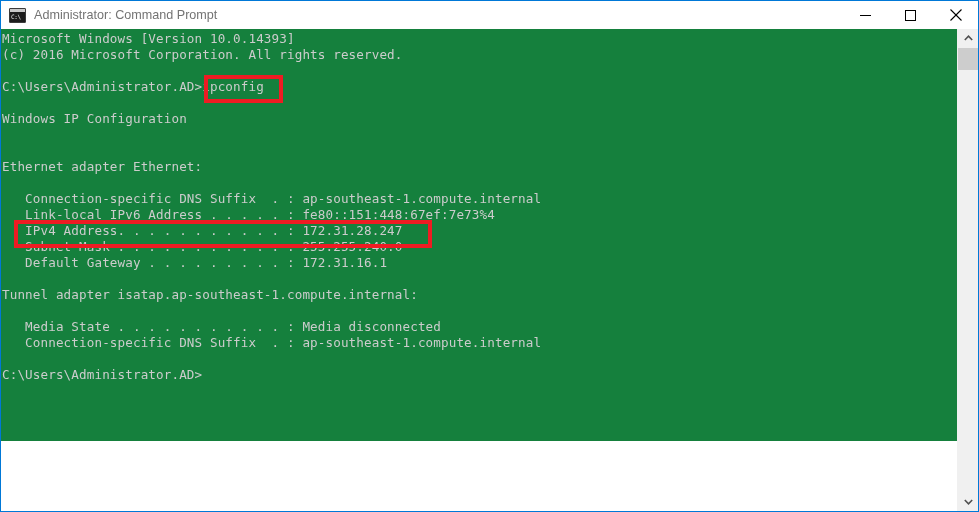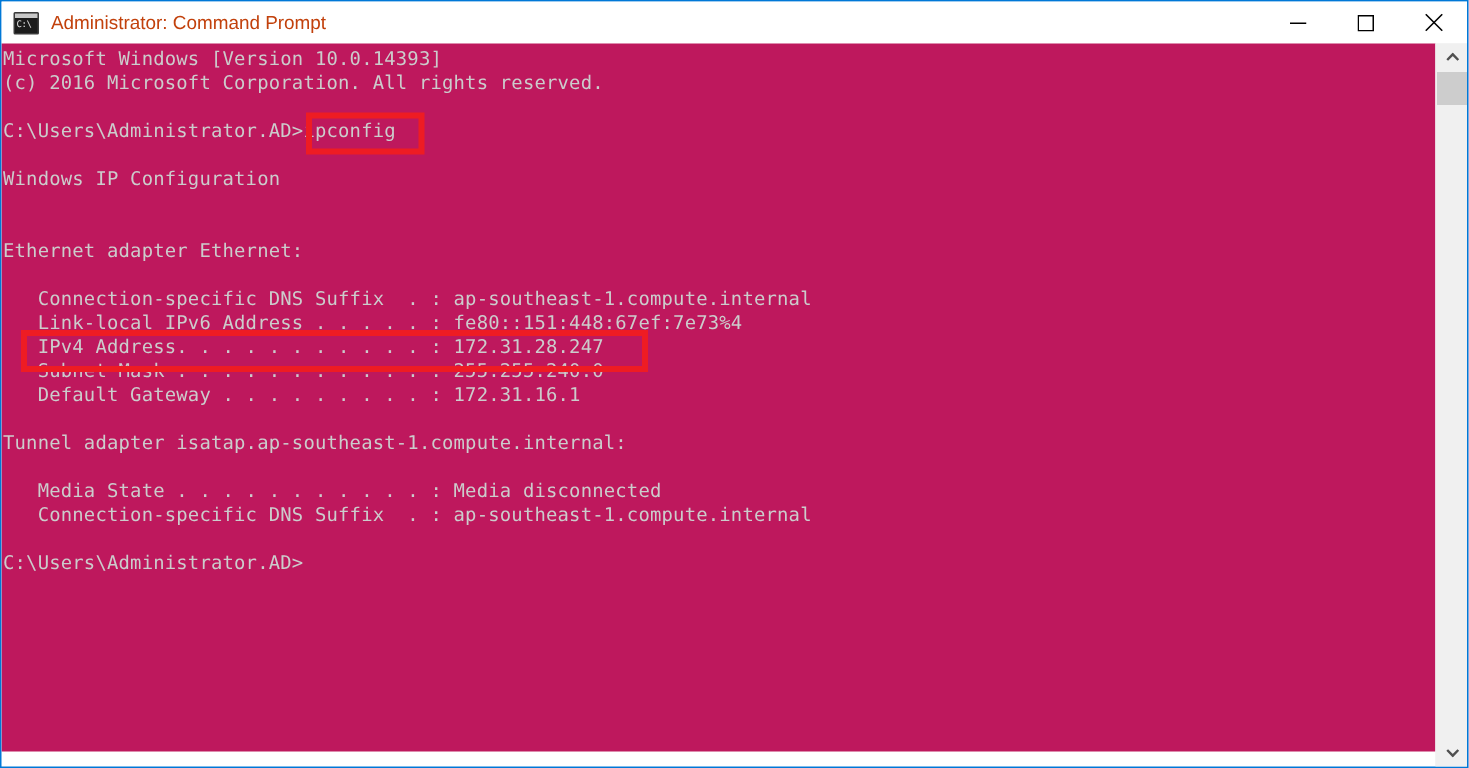--- a/index.html
+++ b/index.html
@@ -64,21 +64,21 @@
     font-family: "DejaVu Sans Mono", monospace;
     font-size: 6px;
     line-height: 7px;
     color: #e6e6e6;
     letter-spacing: -0.3px;
     white-space: nowrap;
   }
 
   #title-text {
     font-size: 12.6px;
-    color: #c2410c;
+    color: #737373;
     white-space: nowrap;
     letter-spacing: 0px;
   }
 
   #window-controls {
     position: absolute;
     right: 0;
     top: 0;
     height: 28px;
     display: flex;
@@ -92,22 +92,22 @@
     background: transparent;
   }
   .win-btn svg { display: block; }
 
   
   #console {
     position: absolute;
     left: 0;
     top: 28px;
     width: 956px;
-    height: 472px;
-    background: #be185d;
+    height: 412px;
+    background: #15803d;
     overflow: hidden;
   }
 
   #console-text {
     position: absolute;
     left: 1px;
     top: 2px;
     margin: 0;
     font-family: "DejaVu Sans Mono", monospace;
     font-size: 12.6px;

